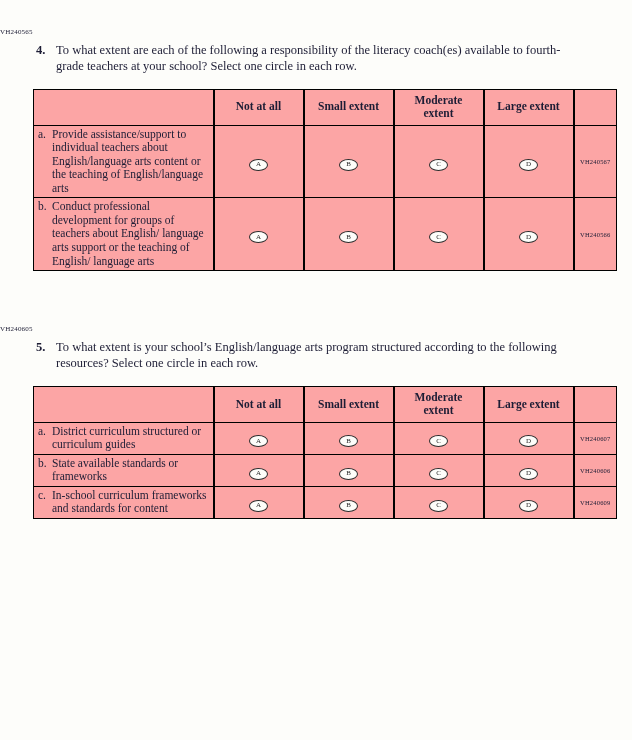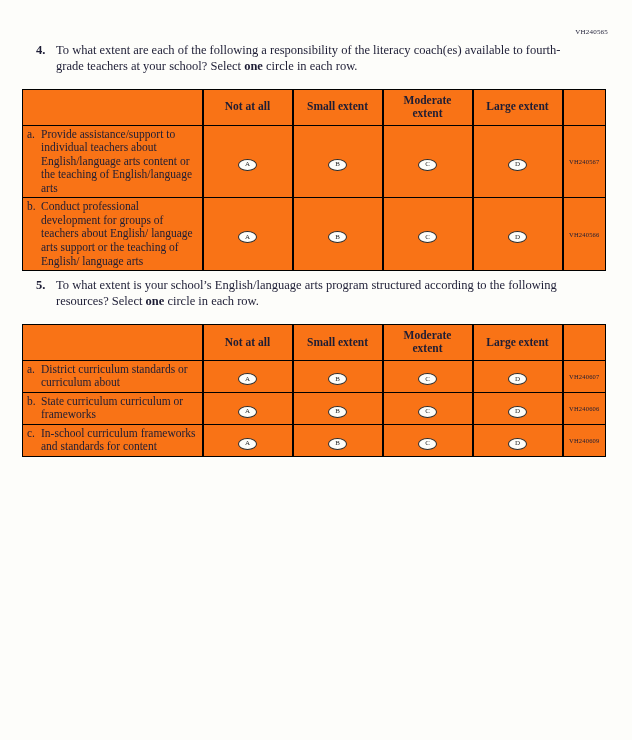--- a/index.html
+++ b/index.html
@@ -2,32 +2,32 @@
 <html><head>
 <meta charset="utf-8">
 <style>
   html,body { margin:0; padding:0; background:#e9e9e9; }
   .page {
     width:632px; height:740px; margin:0 auto; background:#fdfdfa;
     font-family:"Liberation Serif", serif; color:#1d1d35; position:relative;
     box-sizing:border-box; overflow:hidden;
   }
   .vhcode { font-size:7px; letter-spacing:0.2px; color:#1d1d35; }
-  .code-right { text-align:right; padding-right:24px; }
+  .code-right { padding-right:24px; }
   .top-code { padding-top:28px; }
   .q5-code { margin-top:54px; }
 
   .question { display:flex; margin:6px 64px 0 36px; font-size:12.5px; line-height:1.3; }
   .qnum { font-weight:bold; width:20px; flex:0 0 20px; }
   .qtext { flex:1; }
-  .bold { font-weight:bold; }
+  .bold { font-weight:normal; }
 
   table.survey {
     border-collapse:collapse; table-layout:fixed;
-    margin:14px 0 0 22px; width:583px; background:#f97316;
+    margin:14px 0 0 33px; width:583px; background:#fca5a5;
   }
   table.survey th, table.survey td {
     border:1px solid #000; padding:2px 4px; box-sizing:border-box;
   }
   table.survey th:not(:first-child), table.survey td:not(:first-child) {
     border-left-width:2px;
   }
   table.survey thead th {
     height:36px; font-size:11.5px; font-weight:bold; text-align:center;
     vertical-align:middle; line-height:1.15;
@@ -97,20 +97,21 @@
         </td>
         <td class="optcell"><span class="oval">A</span></td>
         <td class="optcell"><span class="oval">B</span></td>
         <td class="optcell"><span class="oval">C</span></td>
         <td class="optcell"><span class="oval">D</span></td>
         <td class="codecell vhcode">VH240566</td>
       </tr>
     </tbody>
   </table>
 
+  <div class="vhcode code-right q5-code">VH240605</div>
 
   <div class="question">
     <span class="qnum">5.</span>
     <span class="qtext"><span>To what extent is your school’s English/language arts program structured according to the following resources? Select </span><span class="bold">one</span><span> circle in each row.</span></span>
   </div>
 
   <table class="survey">
     <thead>
       <tr>
         <th class="col-label"></th>
@@ -119,34 +120,34 @@
         <th class="col-opt">Moderate extent</th>
         <th class="col-opt">Large extent</th>
         <th class="col-code"></th>
       </tr>
     </thead>
     <tbody>
       <tr>
         <td class="rowlabel">
           <div class="rl">
             <span class="letter">a.</span>
-            <span class="txt">District curriculum standards or curriculum about</span>
+            <span class="txt">District curriculum structured or curriculum guides</span>
           </div>
         </td>
         <td class="optcell"><span class="oval">A</span></td>
         <td class="optcell"><span class="oval">B</span></td>
         <td class="optcell"><span class="oval">C</span></td>
         <td class="optcell"><span class="oval">D</span></td>
         <td class="codecell vhcode">VH240607</td>
       </tr>
       <tr>
         <td class="rowlabel">
           <div class="rl">
             <span class="letter">b.</span>
-            <span class="txt">State curriculum curriculum or frameworks</span>
+            <span class="txt">State available standards or frameworks</span>
           </div>
         </td>
         <td class="optcell"><span class="oval">A</span></td>
         <td class="optcell"><span class="oval">B</span></td>
         <td class="optcell"><span class="oval">C</span></td>
         <td class="optcell"><span class="oval">D</span></td>
         <td class="codecell vhcode">VH240606</td>
       </tr>
       <tr>
         <td class="rowlabel">

